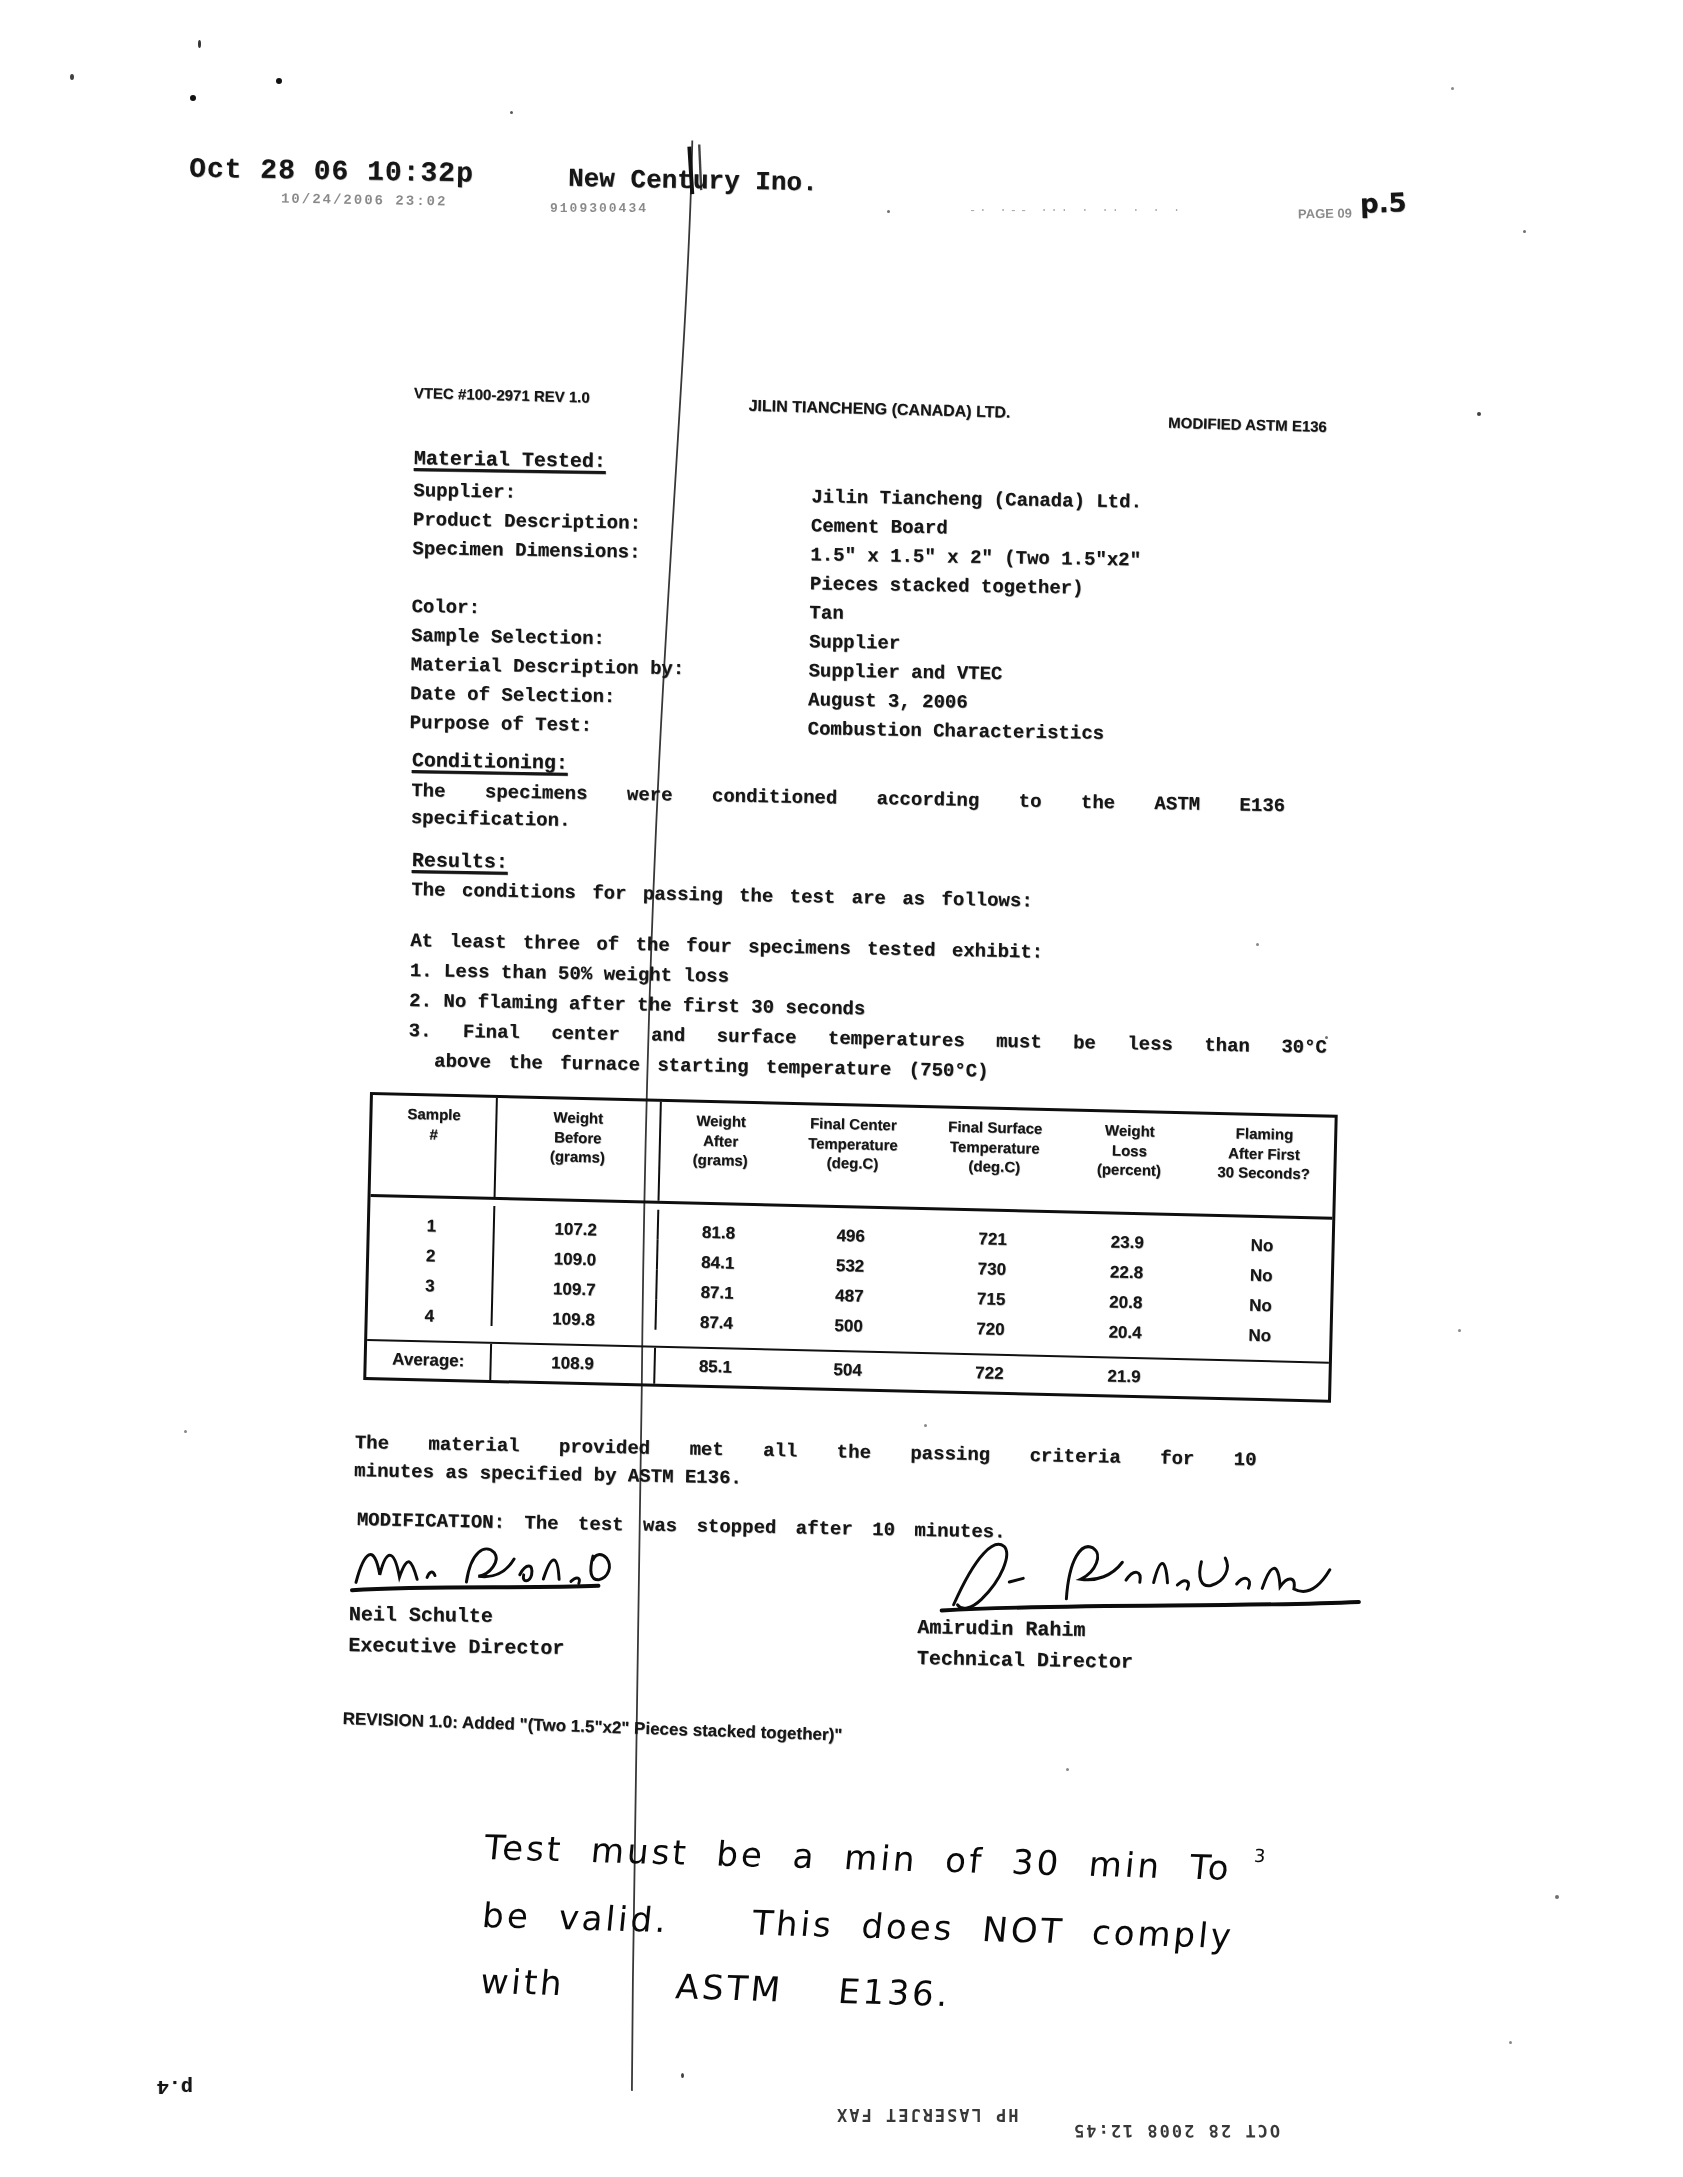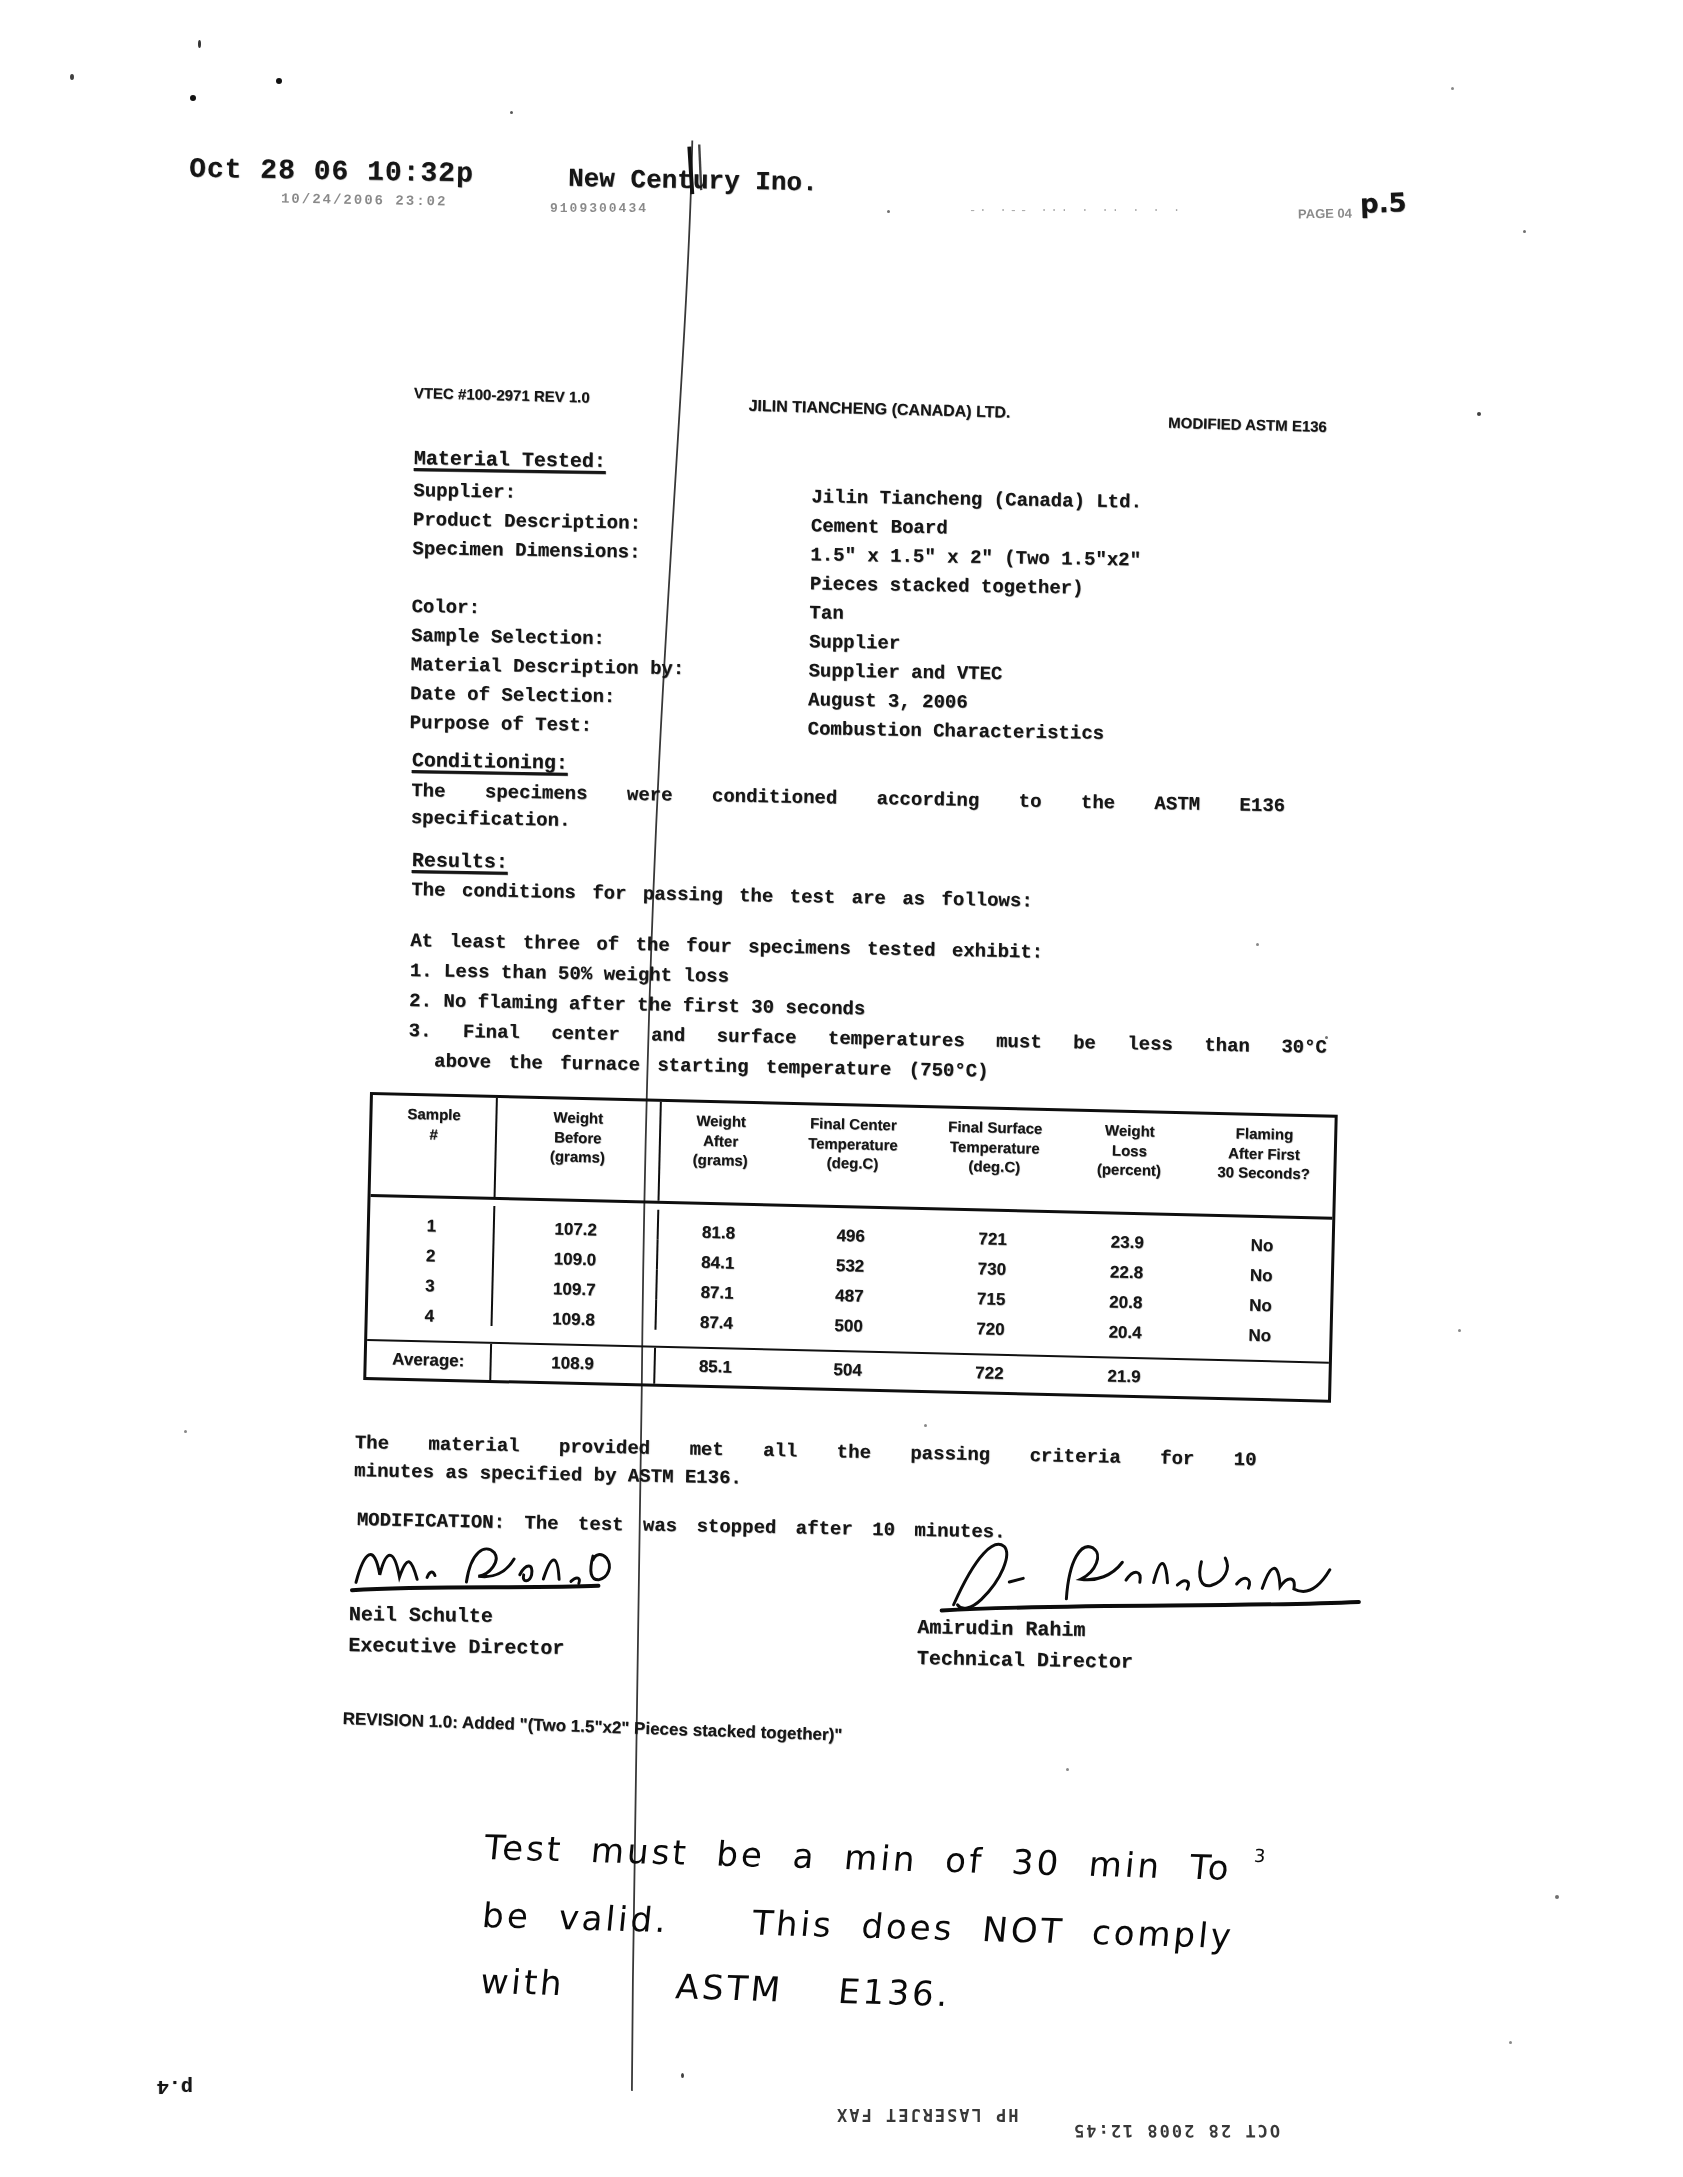--- a/index.html
+++ b/index.html
@@ -40,21 +40,21 @@
     <path d="M671,142 C668,300 650,520 638,760 C628,960 622,1180 620,1400 C618,1620 612,1840 611,2000 L610,2112" fill="none" stroke="#1b1b1b" stroke-width="1.8" opacity="0.88"></path>
     <path d="M668,148 L671,196" fill="none" stroke="#111" stroke-width="4"></path>
     <path d="M678,146 L680,192" fill="none" stroke="#111" stroke-width="2.4" opacity="0.8"></path>
   </svg>
 
   <div class="abs ink" style="left:161px;top:156px;font-size:28px;font-weight:700;letter-spacing:1px;transform:rotate(1deg);">Oct 28 06 10:32p</div>
   <div class="abs faded" style="left:253px;top:192px;font-size:14px;font-weight:700;letter-spacing:2px;transform:rotate(1deg);">10/24/2006 23:02</div>
   <div class="abs ink" style="left:540px;top:166px;font-size:26px;font-weight:700;transform:rotate(1deg);">New Century Ino.</div>
   <div class="abs faded" style="left:522px;top:201px;font-size:13px;font-weight:700;letter-spacing:2px;">9109300434</div>
   <div class="abs" style="left:941px;top:204px;font-size:12px;opacity:.38;letter-spacing:3px;">-· ·-- ···  ·  ··  ·  ·  ·</div>
-  <div class="abs faded sans" style="left:1270px;top:206px;font-size:13px;font-weight:700;transform:rotate(-1deg);">PAGE 04</div>
+  <div class="abs faded sans" style="left:1270px;top:206px;font-size:13px;font-weight:700;transform:rotate(-1deg);">PAGE 09</div>
   <div class="abs ink" style="left:1332px;top:188px;font-size:26px;font-weight:700;font-family:'DejaVu Sans',sans-serif;transform:rotate(-2deg);">p.5</div>
 
   <div class="abs" style="left:386px;top:384px;width:950px;transform:rotate(1.5deg);transform-origin:0 0;">
     <span class="abs ink sans" style="left:0;top:0;font-size:15px;font-weight:700;">VTEC #100-2971 REV 1.0</span>
     <span class="abs ink sans" style="left:335px;top:4px;font-size:16px;font-weight:700;">JILIN TIANCHENG (CANADA) LTD.</span>
     <span class="abs ink sans" style="left:755px;top:10px;font-size:15px;font-weight:700;">MODIFIED ASTM E136</span>
   </div>
 
   <div class="abs" style="left:386px;top:447px;transform:rotate(0.9deg);transform-origin:0 0;">
     <div class="ink h-ul" style="font-size:20px;">Material Tested:</div>

